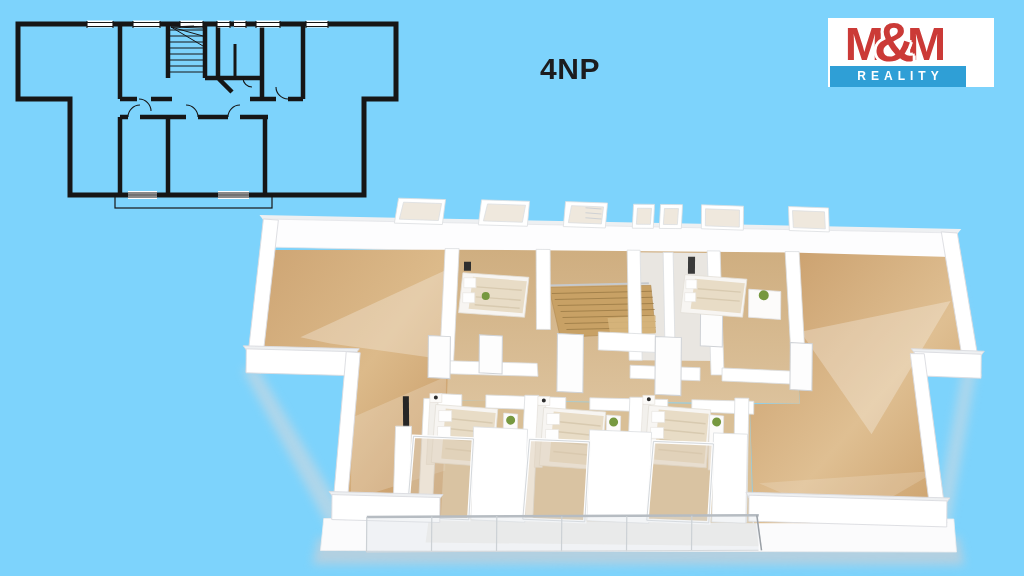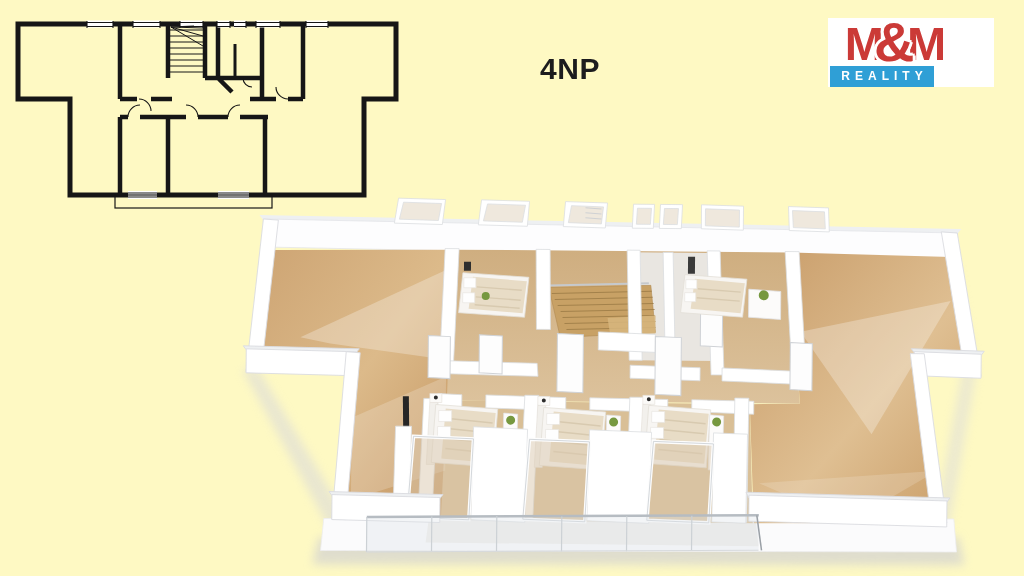--- a/index.html
+++ b/index.html
@@ -1,32 +1,32 @@
 <!DOCTYPE html>
 <html><head>
 <meta charset="utf-8">
 <style>
   html,body{margin:0;padding:0;width:1024px;height:576px;background:#fff;overflow:hidden;
     font-family:"Liberation Sans", sans-serif;}
-  #canvas{position:relative;width:1024px;height:576px;background:#fef9c3;}
+  #canvas{position:relative;width:1024px;height:576px;background:#7dd3fc;}
   #scene{position:absolute;left:0;top:0;}
   .floor-label{position:absolute;left:500px;top:52px;width:140px;text-align:center;
     font-size:30px;font-weight:bold;color:#1c1c1e;letter-spacing:0.5px;}
   .logo{position:absolute;left:828px;top:18px;width:164px;background:#fff;padding:4px 0 0 2px;}
   .logo-top{position:relative;width:128px;height:44px;background:#fff;display:flex;
     align-items:center;justify-content:center;}
   .logo-top .m{color:#cb3a37;font-weight:bold;font-size:47px;line-height:40px;
     letter-spacing:-3px;position:relative;z-index:1;}
   .amp-wrap{position:relative;width:40px;height:44px;margin:0 -7px;z-index:2;}
   .amp-back,.amp-front{position:absolute;left:0;top:-8px;width:40px;text-align:center;
     font-weight:bold;font-size:56px;line-height:56px;}
   .amp-back{color:#fff;text-shadow:3px 0 #fff,-3px 0 #fff,0 3px #fff,0 -3px #fff,
     2px 2px #fff,-2px -2px #fff,2px -2px #fff,-2px 2px #fff;}
   .amp-front{color:#cb3a37;}
-  .logo-bottom{width:104px;height:21px;background:#2f9fd6;color:#fff;font-weight:bold;
+  .logo-bottom{width:136px;height:21px;background:#2f9fd6;color:#fff;font-weight:bold;
     font-size:12px;line-height:21px;text-align:center;letter-spacing:5px;text-indent:5px;}
 </style>
 </head>
 <body>
 
 <div id="canvas">
 
 <svg id="scene" width="1024" height="576" viewBox="0 0 1024 576">
   <defs>
     <filter id="b6" x="-30%" y="-30%" width="160%" height="160%">

